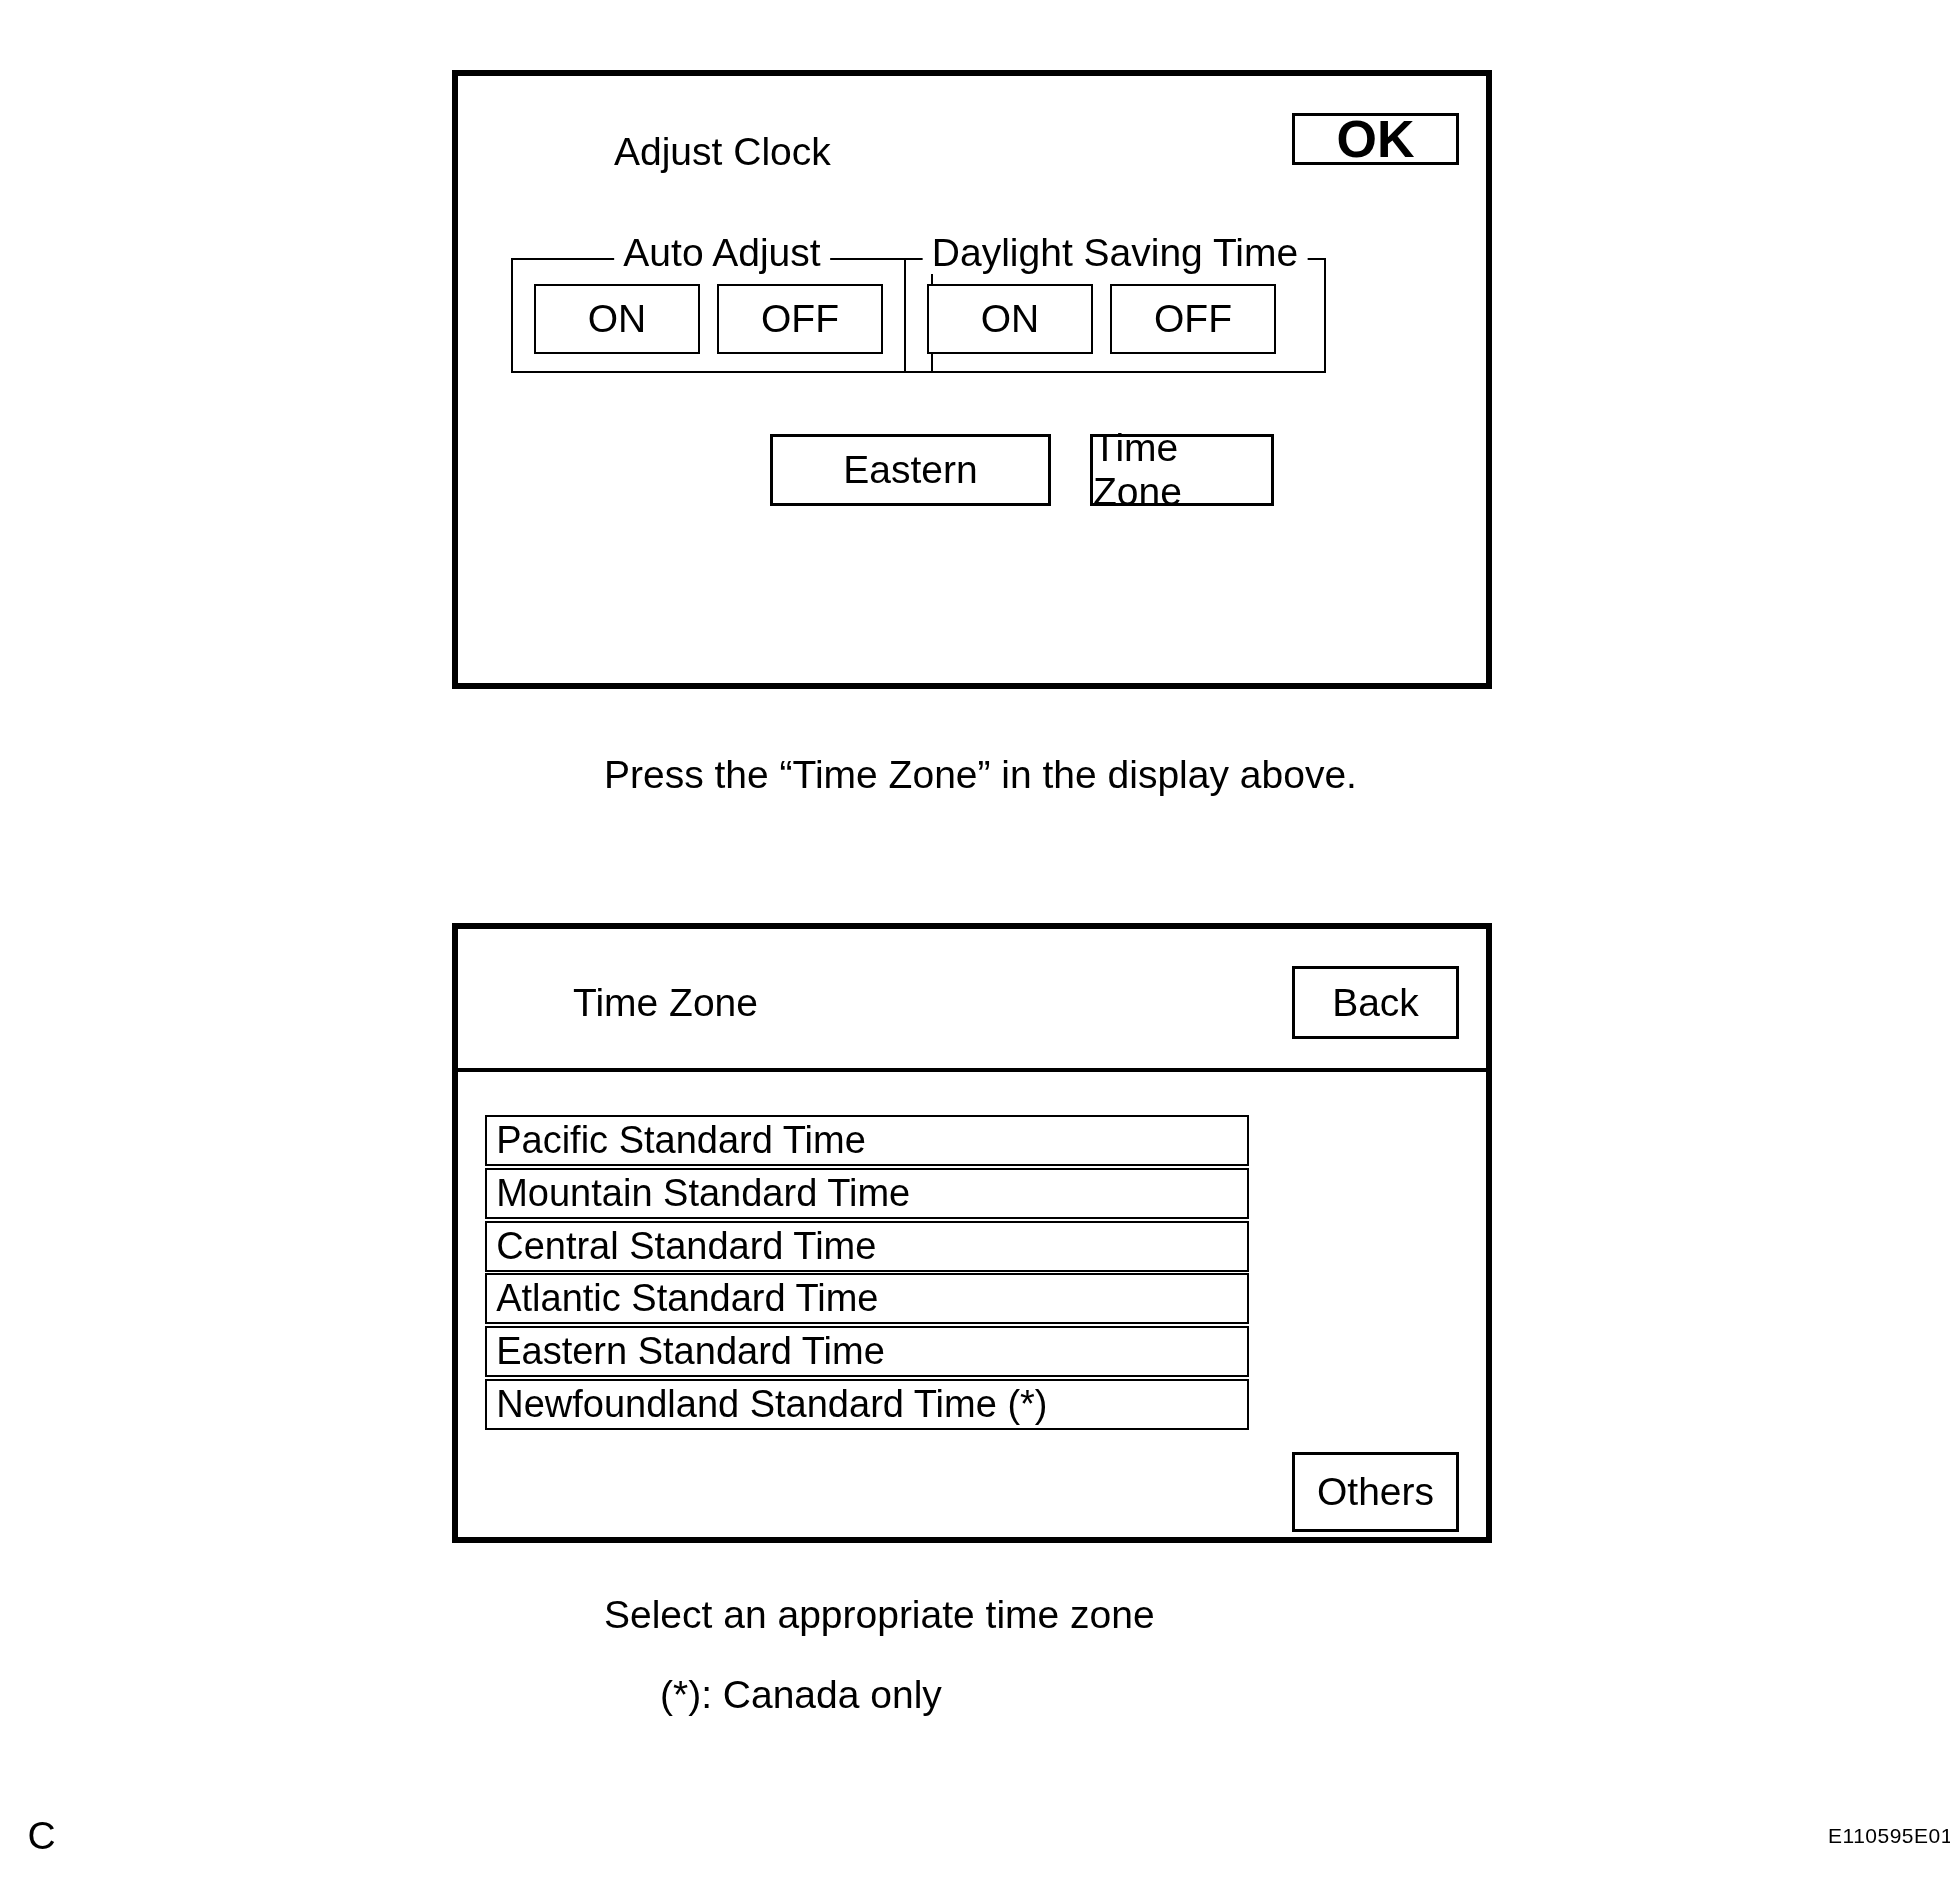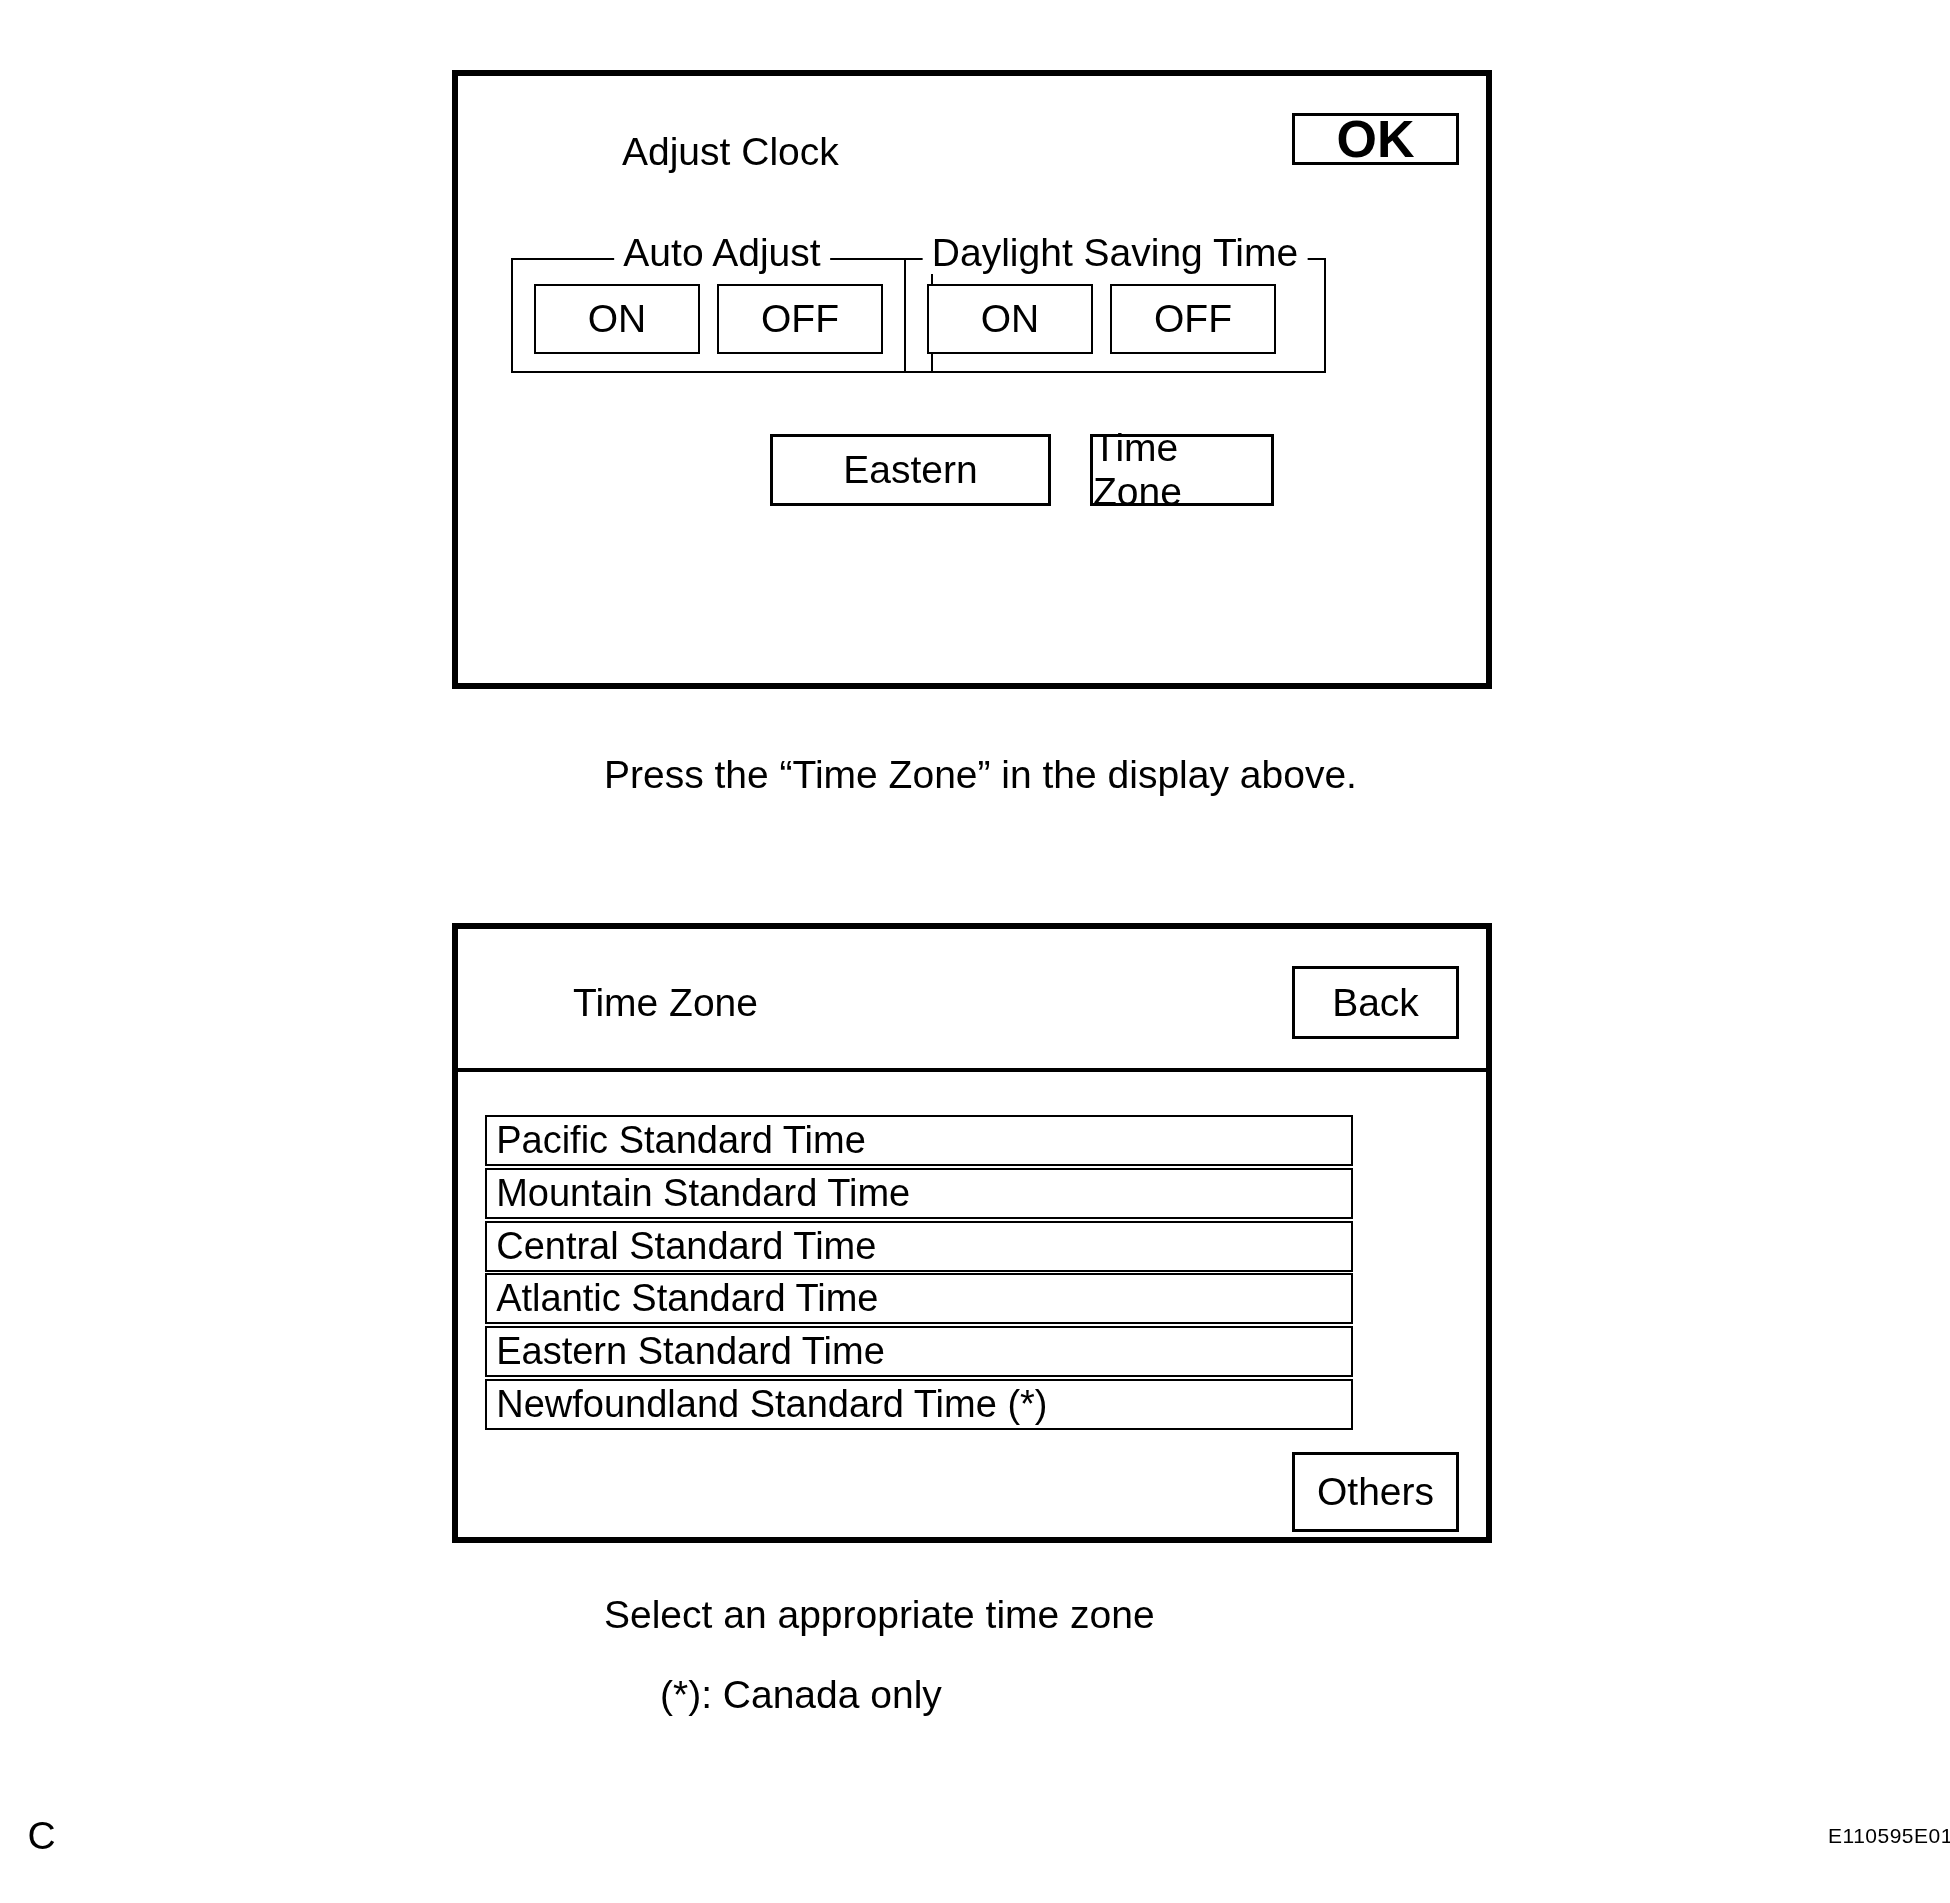--- a/index.html
+++ b/index.html
@@ -26,21 +26,21 @@
   }
 
   
   #panel-adjust-clock {
     left: 452px;
     top: 70px;
     width: 1040px;
     height: 619px;
   }
   #adjust-clock-title {
-    left: 164px;
+    left: 156px;
     top: 53px;
     font-size: 39px;
     line-height: 46px;
     white-space: nowrap;
   }
   #ok-button {
     left: 834px;
     top: 37px;
     width: 167px;
     height: 52px;
@@ -168,21 +168,21 @@
   }
 
   #zone-list {
     left: 27px;
     top: 186px;
     width: 720px;
   }
   .zone-item {
     position: relative;
     box-sizing: border-box;
-    width: 868px;
+    width: 764px;
     height: 51px;
     border: 2.8px solid #000;
     background: #fff;
     margin-bottom: 1.8px;
     display: flex;
     align-items: center;
     padding-left: 9.2px;
     font-size: 38px;
     white-space: nowrap;
   }

